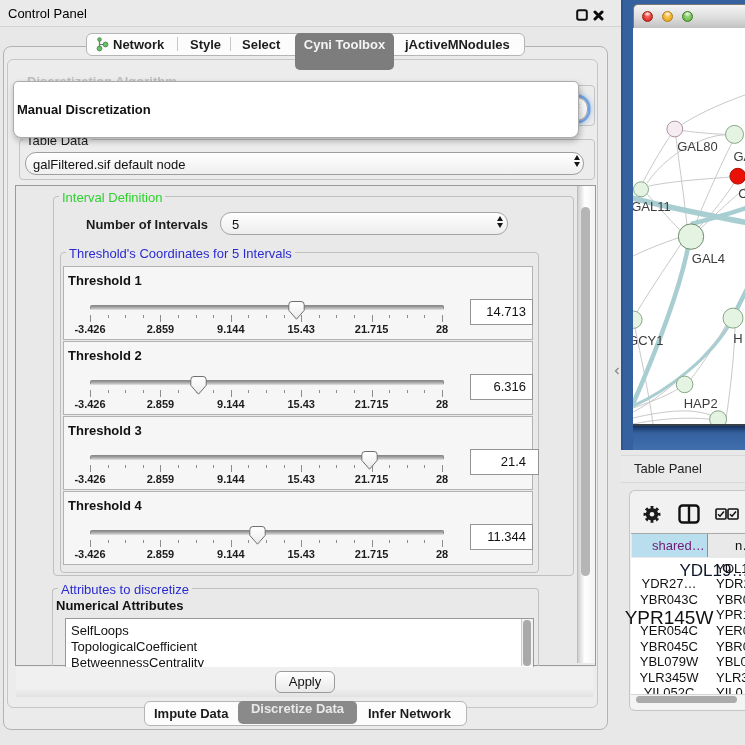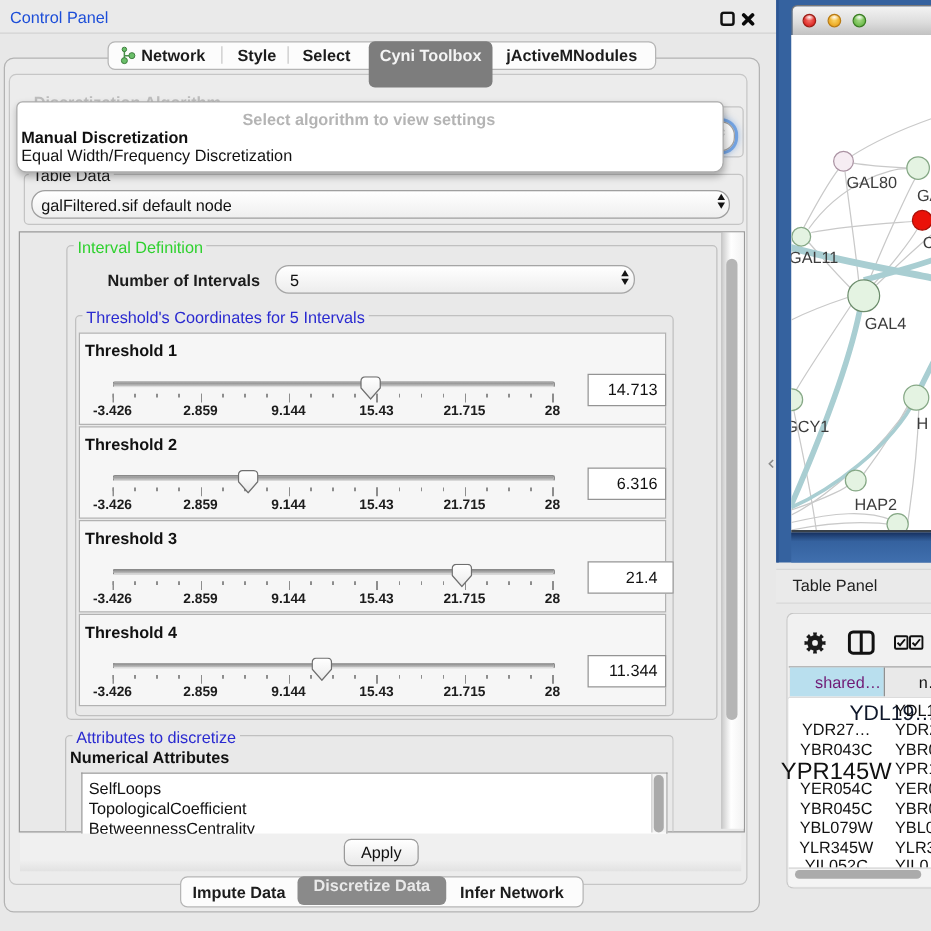--- a/index.html
+++ b/index.html
@@ -6,21 +6,21 @@
  background:#e8e8e8;font-family:"Liberation Sans",sans-serif;}
 .a{position:absolute;}
 .t{position:absolute;font-size:13px;color:#1c1c1c;white-space:nowrap;}
 .up{width:0;height:0;border-left:3.5px solid transparent;border-right:3.5px solid transparent;border-bottom:5px solid #151515;margin:0 auto 2px;}
 .dn{width:0;height:0;border-left:3.5px solid transparent;border-right:3.5px solid transparent;border-top:5px solid #151515;margin:0 auto;}
 .vbox{position:absolute;background:#fff;border:1px solid #949494;font-size:13px;color:#111;text-align:right;}
 .track{position:absolute;height:3px;background:linear-gradient(#8b8b8b,#c9c9c9);border:1px solid #8a8a8a;border-bottom-color:#d8d8d8;border-radius:2px;}
 .slab{position:absolute;font-size:11px;font-weight:bold;color:#1c1c1c;transform:translateX(-50%);}
 </style></head><body>
 <div class="a" style="left:0;top:0;width:622px;height:26px;background:#eaeaea;border-bottom:1px solid #d2d2d2;"></div>
-<div class="t" style="left:8px;top:6px;font-size:13px;color:#1d4ed8;">Control Panel</div>
+<div class="t" style="left:8px;top:6px;font-size:13px;color:#000000;">Control Panel</div>
 <svg class="a" style="left:576px;top:9px" width="12" height="12" viewBox="0 0 12 12">
 <rect x="1.2" y="1.2" width="9.6" height="9.6" rx="1.8" fill="none" stroke="#111" stroke-width="2"></rect>
   </svg>
 <svg class="a" style="left:593px;top:10px" width="11" height="11" viewBox="0 0 11 11">
 <path d="M2,2 L9,9 M9,2 L2,9" stroke="#0a0a0a" stroke-width="3" stroke-linecap="round"></path>
   </svg>
 <div class="a" style="left:3px;top:46px;width:603px;height:682px;background:#ebebeb;border:1px solid #b3b3b3;border-radius:8px;"></div>
 <div class="a" style="left:7px;top:59px;width:589px;height:647px;background:#ececec;border:1px solid #c6c6c6;border-radius:6px;"></div>
 <div class="a" style="left:86px;top:33px;width:437px;height:21px;background:#fcfcfc;border:1px solid #b5b5b5;border-radius:6px;"></div>
 <svg class="a" style="left:96px;top:37px" width="13" height="15" viewBox="0 0 13 15">
@@ -39,23 +39,21 @@
   </div>
 <div class="t" style="left:405px;top:37px;font-size:13px;color:#1c1c1c;font-weight:bold;">jActiveMNodules</div>
 <div class="a" style="left:19px;top:85px;width:574px;height:39px;border:1px solid #c4c4c4;border-radius:4px;"></div>
 <div class="t" style="left:24px;top:74px;font-size:13px;color:#bdbdbd;font-weight:bold;background:#ececec;padding:0 3px;">Discretization Algorithm</div>
 <div class="a" style="left:23px;top:97px;width:563px;height:22px;background:linear-gradient(#fff,#eee);border:1px solid #9f9f9f;border-radius:11px;box-shadow:0 0 0 2.5px rgba(95,150,222,0.8), 0 0 5px 3px rgba(95,150,222,0.5);"></div>
 <div class="a" style="left:572px;top:100px;width:10px;height:16px;opacity:0.25;">
     <div class="up"></div>
     <div class="dn"></div>
   </div>
 <div class="a" style="left:13px;top:81px;width:564px;height:55px;background:#ffffff;border:1px solid #ababab;box-shadow:1px 3px 6px rgba(0,0,0,0.28);z-index:6;border-radius:5px 5px 8px 8px;">
-    <div class="t" style="left:180px;top:6px;font-size:13px;color:#b4b4b4;font-weight:bold;">Select algorithm to view settings</div>
     <div class="t" style="left:3px;top:19.5px;font-size:13px;color:#111;font-weight:bold;">Manual Discretization</div>
-    <div class="t" style="left:3px;top:34.5px;font-size:13px;color:#111;">Equal Width/Frequency Discretization</div>
   </div>
 <div class="a" style="left:19px;top:139px;width:574px;height:39px;border:1px solid #c4c4c4;border-radius:4px;"></div>
 <div class="t" style="left:23px;top:133px;font-size:13px;color:#1c1c1c;background:#ececec;padding:0 3px;z-index:0;">Table Data</div>
 <div class="a" style="left:25px;top:152px;width:557px;height:21px;background:linear-gradient(#fff,#efefef);border:1px solid #9f9f9f;border-radius:11px;"></div>
 <div class="t" style="left:33px;top:157px;font-size:13px;color:#111;">galFiltered.sif default node</div>
 <div class="a" style="left:572px;top:155px;width:10px;height:16px;">
     <div class="up"></div>
     <div class="dn"></div>
   </div>
 <div class="a" style="left:15px;top:185px;width:579px;height:479px;background:#e9e9e9;border:1px solid #9a9a9a;overflow:hidden;"></div>

